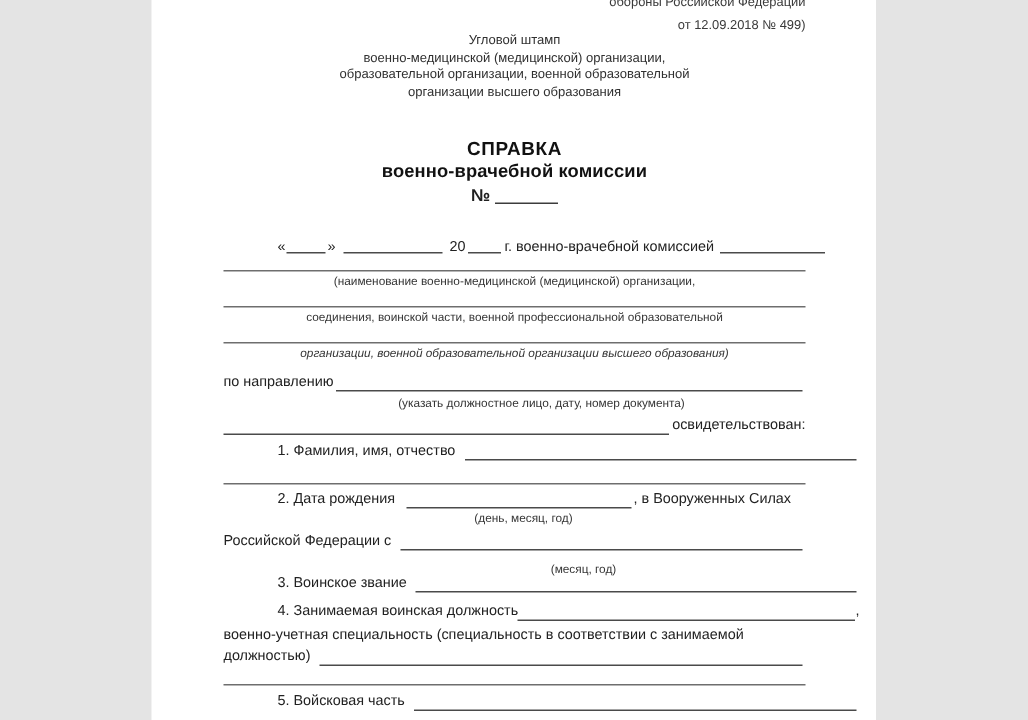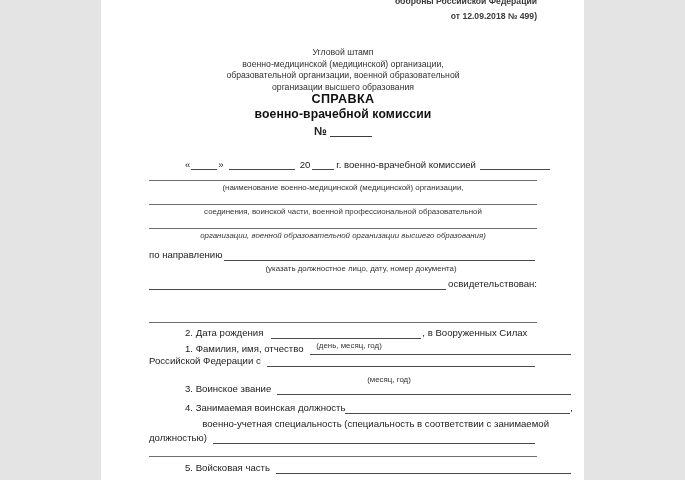--- a/index.html
+++ b/index.html
@@ -33,21 +33,20 @@
     width: 388px;
   }
 
   
   .hdr-right {
     text-align: right;
     font-size: 8.6px;
     line-height: 11px;
     color: #3a3a3a;
     white-space: nowrap;
-    font-weight: bold;
   }
   .hdr-right .clipline {
     position: relative;
     top: -4px;
   }
 
   .stamp-block {
     text-align: center;
     font-size: 8.7px;
     line-height: 11.6px;
@@ -129,21 +128,21 @@
 <body>
 
 <div id="page">
   <div class="content">
 
     <div class="hdr-right" style="position:absolute; left:110px; top:0; width:278px;">
       <div class="clipline">обороны Российской Федерации</div>
       <div>от 12.09.2018 № 499)</div>
     </div>
 
-    <div class="stamp-block" style="position:absolute; left:0; top:21px; width:388px;margin-top:26px;">
+    <div class="stamp-block" style="position:absolute; left:0; top:21px; width:388px;">
       <div>Угловой штамп</div>
       <div>военно-медицинской (медицинской) организации,</div>
       <div>образовательной организации, военной образовательной</div>
       <div>организации высшего образования</div>
     </div>
 
     <div class="title" style="position:absolute; left:0; top:92px; width:388px;">
       <div>СПРАВКА</div>
       <div class="t2">военно-врачебной комиссии</div>
     </div>
@@ -168,21 +167,21 @@
       <span class="lbl">по направлению</span>
       <span class="grow"></span>
     </div>
     <div class="caption" style="position:absolute; left:36px; top:264px; width:352px;">(указать должностное лицо, дату, номер документа)</div>
 
     <div class="flexrow" style="position:absolute; left:0; top:278px; width:388px;text-align:right;">
       <span class="grow" style="margin-left:0;"></span>
       <span class="lbl">освидетельствован:</span>
     </div>
 
-    <div class="flexrow indent" style="position:absolute; left:0; top:295px; width:388px;margin-top:48px;">
+    <div class="flexrow indent" style="position:absolute; left:0; top:295px; width:388px;">
       <span class="lbl">1. Фамилия, имя, отчество</span>
       <span class="grow" style="margin-left:6px;"></span>
     </div>
 
     <div class="rule" style="position:absolute; left:0; top:322px; width:388px;"></div>
 
     <div class="flexrow indent" style="position:absolute; left:0; top:327px; width:388px;">
       <span class="lbl">2. Дата рождения</span>
       <span class="u" style="width:150px; margin:0 1px 0 8px;"></span>
       <span class="lbl">, в Вооруженных Силах</span>
@@ -198,21 +197,21 @@
     <div class="flexrow indent" style="position:absolute; left:0; top:383px; width:388px;">
       <span class="lbl">3. Воинское звание</span>
       <span class="grow" style="margin-left:6px;"></span>
     </div>
 
     <div class="flexrow indent" style="position:absolute; left:0; top:402px; width:388px;">
       <span class="lbl">4. Занимаемая воинская должность</span>
       <span class="grow" style="margin:0 0 0 0;"></span>
       <span class="lbl">,</span>
     </div>
-    <div class="body-row wrap" style="position:absolute; left:12px; top:417px; width:388px;text-align:right;">военно-учетная специальность (специальность в соответствии с занимаемой</div>
+    <div class="body-row wrap" style="position:absolute; left:0; top:417px; width:388px;">военно-учетная специальность (специальность в соответствии с занимаемой</div>
     <div class="flexrow" style="position:absolute; left:0; top:432px; width:388px;">
       <span class="lbl">должностью)</span>
       <span class="grow" style="margin-left:6px;"></span>
     </div>
 
     <div class="rule" style="position:absolute; left:0; top:456px; width:388px;"></div>
 
     <div class="flexrow indent" style="position:absolute; left:0; top:462px; width:388px;">
       <span class="lbl">5. Войсковая часть</span>
       <span class="grow" style="margin-left:6px;"></span>

